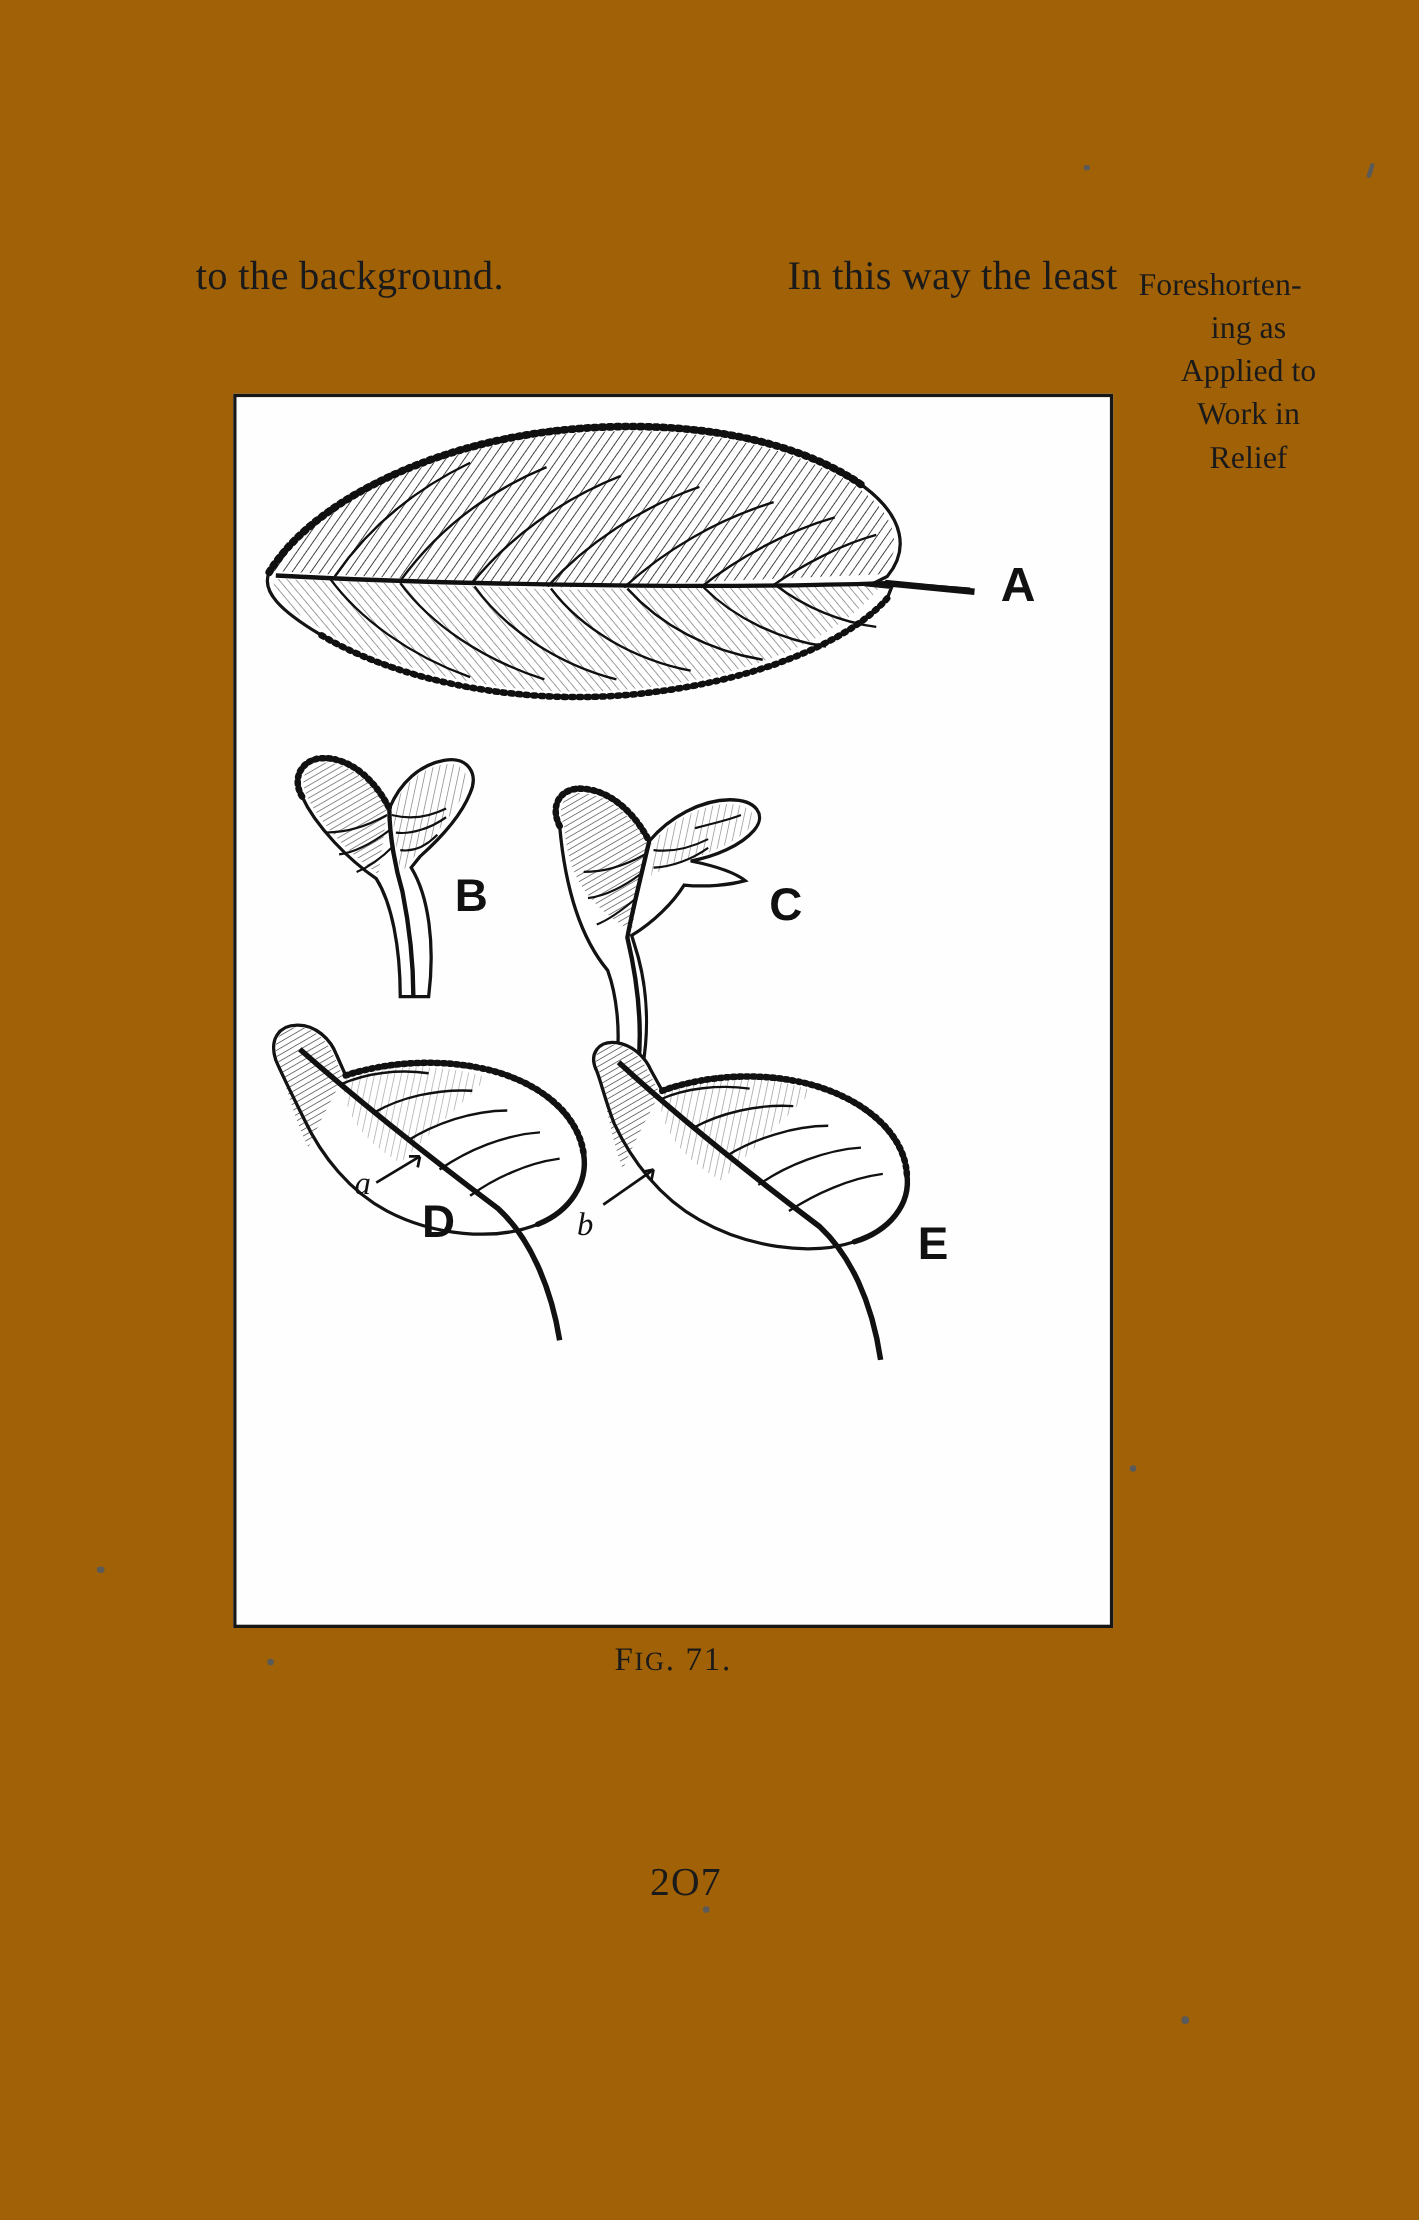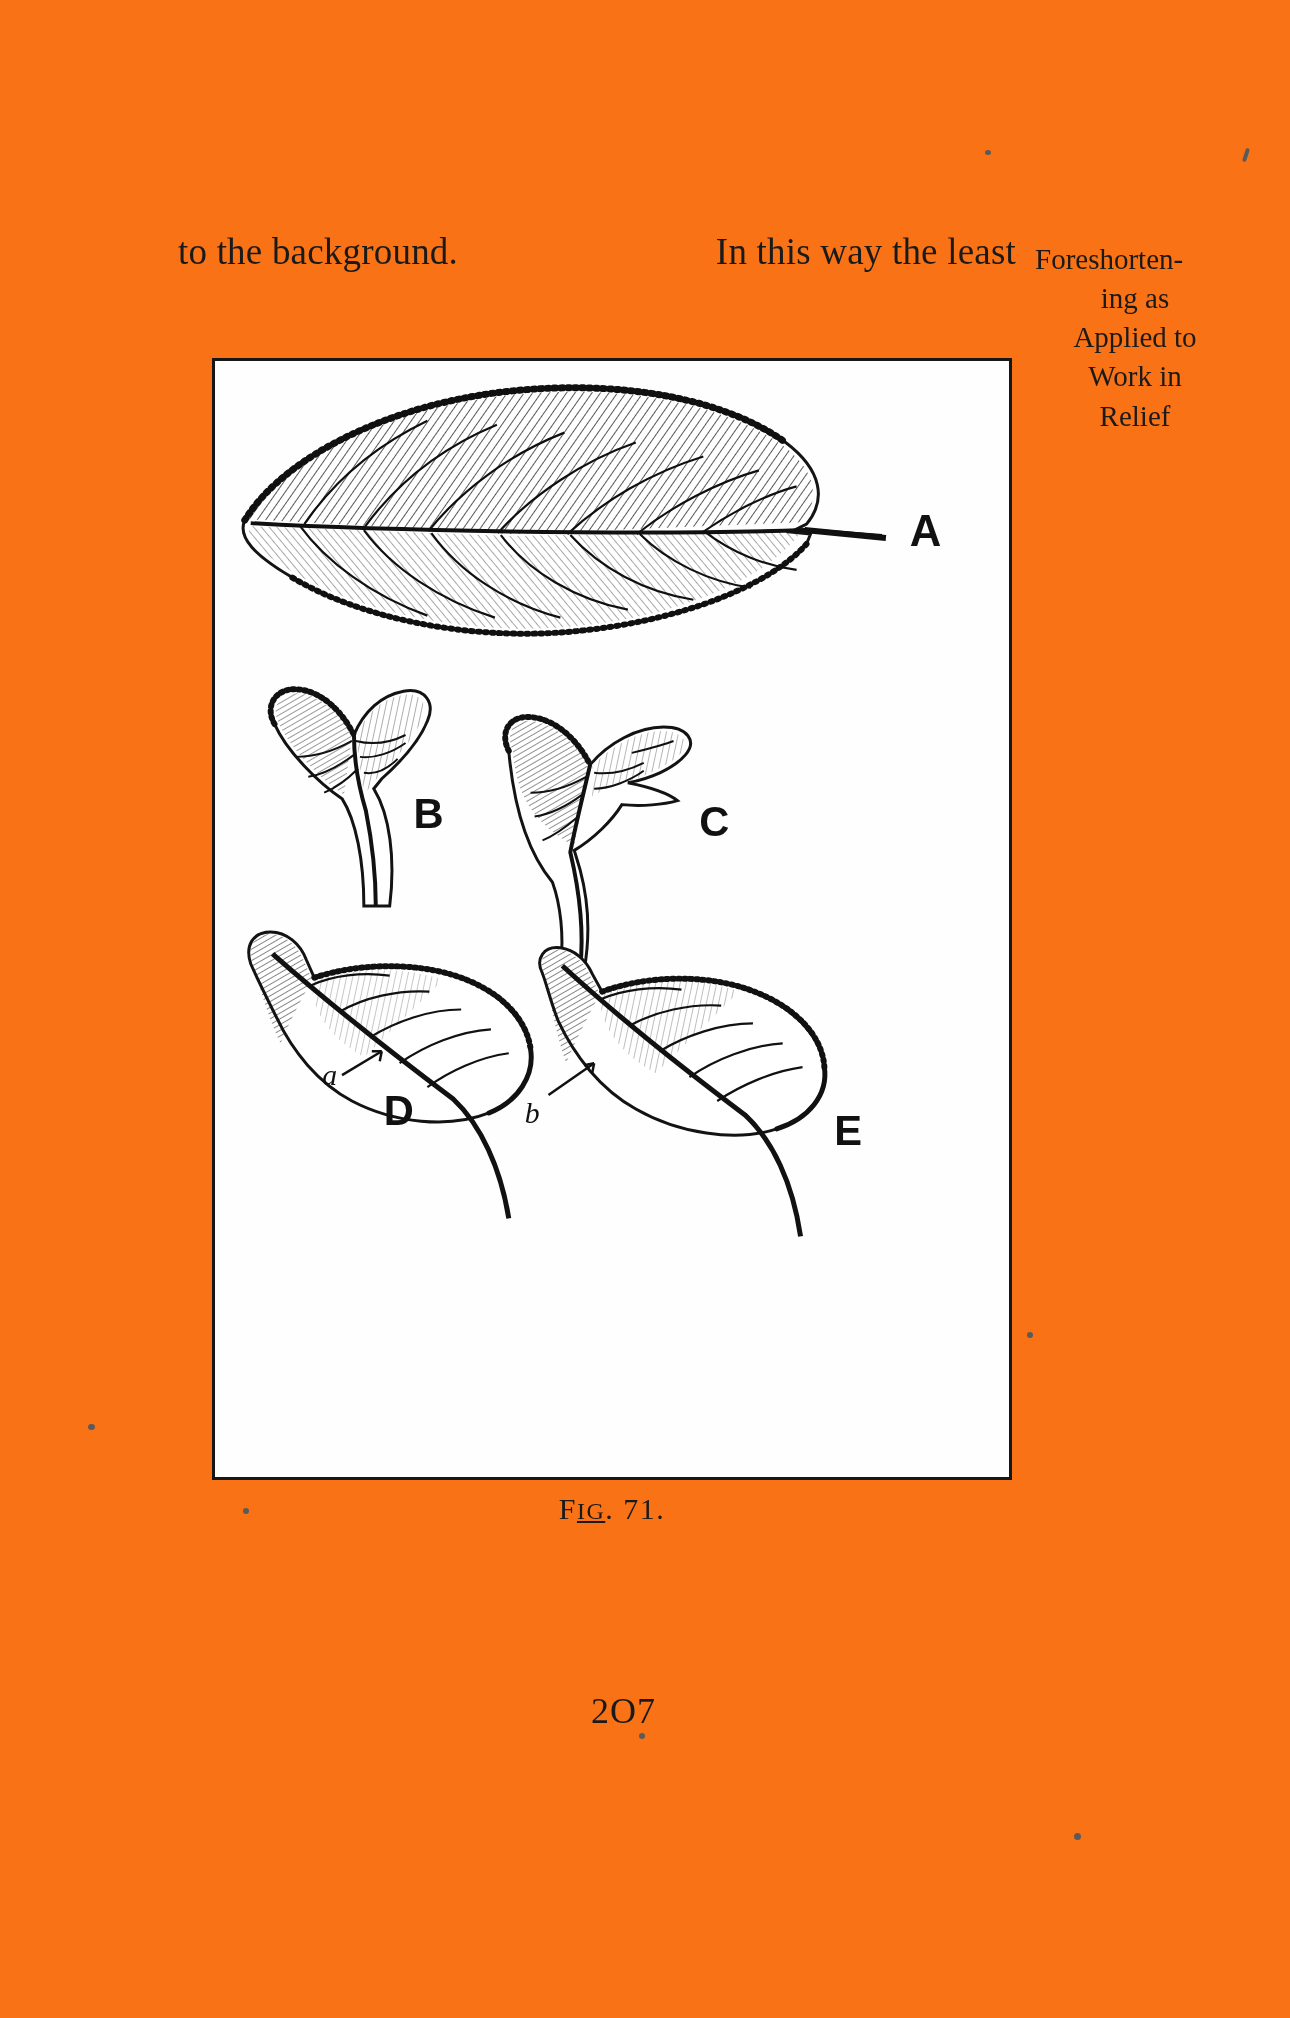--- a/index.html
+++ b/index.html
@@ -12,21 +12,21 @@
     height: 2018px;
     position: relative;
     font-family: "Liberation Serif", serif;
     color: #1a1a1a;
     overflow: hidden;
   }
 
   .page {
     position: absolute;
     inset: 0;
-    background: #f97316;
+    background: #a16207;
   }
 
   
   .body-top {
     position: absolute;
     left: 178px;
     top: 228px;
     width: 838px;
   }
   .body-line {
@@ -73,21 +73,21 @@
 
   .fig-caption {
     position: absolute;
     left: 212px;
     top: 1492px;
     width: 800px;
     text-align: center;
     font-size: 30px;
     letter-spacing: 1.5px;
   }
-  .fig-caption .sc { font-size: 24px; text-decoration: underline; }
+  .fig-caption .sc { font-size: 24px; }
 
   
   .body-bottom {
     position: absolute;
     left: 178px;
     top: 1590px;
     width: 838px;
   }
 
   .page-number {

